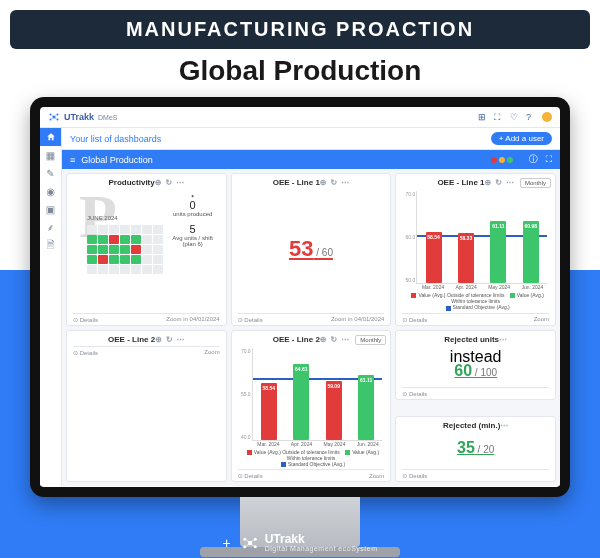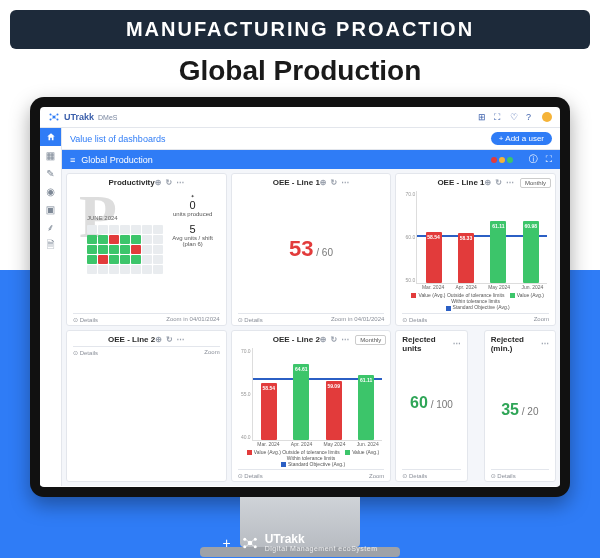--- a/index.html
+++ b/index.html
@@ -46,21 +46,21 @@
   .dash-bar{background:var(--blue);color:#fff;display:flex;align-items:center;justify-content:space-between;padding:3px 8px;font-size:9px;}
   .dash-bar-left{display:flex;align-items:center;gap:6px;}
   .dots{display:flex;gap:2px;align-items:center;}
   .dots i{width:6px;height:6px;border-radius:50%;display:inline-block;}
   .grid{flex:1;display:grid;grid-template-columns:repeat(3,1fr);grid-template-rows:repeat(2,1fr);gap:4px;padding:4px;}
   .card{background:#fff;border:1px solid var(--card-border);border-radius:3px;display:flex;flex-direction:column;padding:4px 6px 2px;position:relative;min-height:0;}
   .card-head{display:flex;justify-content:center;align-items:center;font-size:8px;color:#2b2b2b;font-weight:700;}
   .card-icons{display:flex;gap:4px;color:#9aa1ad;font-size:8px;}
   .card-body{flex:1;display:flex;align-items:center;justify-content:center;position:relative;min-height:0;}
   .card-foot{display:flex;justify-content:space-between;align-items:center;font-size:6px;color:#8a8f99;border-top:1px solid var(--card-border);padding-top:2px;margin-top:2px;}
-  .big-num{font-size:22px;font-weight:700;}
+  .big-num{font-size:22px;font-weight:700;text-decoration:underline;}
   .big-num .denom{font-size:10px;color:#777;font-weight:400;}
   .red{color:var(--red);} .green{color:var(--green-dark);}
   
   .prod{position:relative;width:100%;height:100%;}
   .pbig{position:absolute;left:6px;top:-6px;font-size:62px;font-weight:800;color:rgba(120,120,120,.25);font-family:Georgia,serif;}
   .cal{position:absolute;left:14px;top:38px;display:grid;grid-template-columns:repeat(7,10px);grid-auto-rows:9px;gap:1px;}
   .cal i{background:#e9ecef;display:block;border-radius:1px;}
   .cal i.g{background:var(--green);}
   .cal i.r{background:var(--red);}
   .side-stats{position:absolute;right:2px;top:6px;font-size:6px;text-align:center;color:#555;width:50px;}
@@ -142,21 +142,21 @@
           <div class="side-ic">
               <span>⸙</span>
             </div>
           <div class="side-ic">
               <span>🗎</span>
             </div>
         </div>
 
         <div class="main">
           <div class="crumb-row">
-            <span class="crumb">Value list of dashboards</span>
+            <span class="crumb">Your list of dashboards</span>
             <span class="add-btn">+ Add a user</span>
           </div>
           <div class="dash-bar">
             <div class="dash-bar-left">
               <span>≡</span>
               <span>Global Production</span>
             </div>
             <div style="display:flex;gap:8px;align-items:center">
               <div class="dots">
                 <i style="background:#e23b3b"></i>
@@ -371,27 +371,29 @@
                     <i style="background:#2b5fc4"></i><span>Standard Objective (Avg.)</span>
                   </div>
                 </div>
               </div>
               <div class="card-foot">
                 <span>⊙ <span>Details</span></span>
                 <span>Zoom</span>
               </div>
             </div>
 
-            <div style="display:grid;grid-template-columns:1fr 1fr;gap:16px;">
+            <div style="display:grid;grid-template-columns:1fr;gap:16px;">
               <div class="card">
                 <div class="card-head">
                   <span>Rejected units</span>
                   <div class="card-icons">
                       <span>⋯</span>
                     </div>
+                </div>
+                <div class="card-body">instead
                 </div>
                 <div class="card-body" style="margin-top:-14px">
                   <div class="big-num green" style="font-size:16px">
                     <span>60</span><span class="denom"> / 100</span>
                   </div>
                 </div>
                 <div class="card-foot">
                   <span>⊙ <span>Details</span></span>
                 </div>
               </div>

